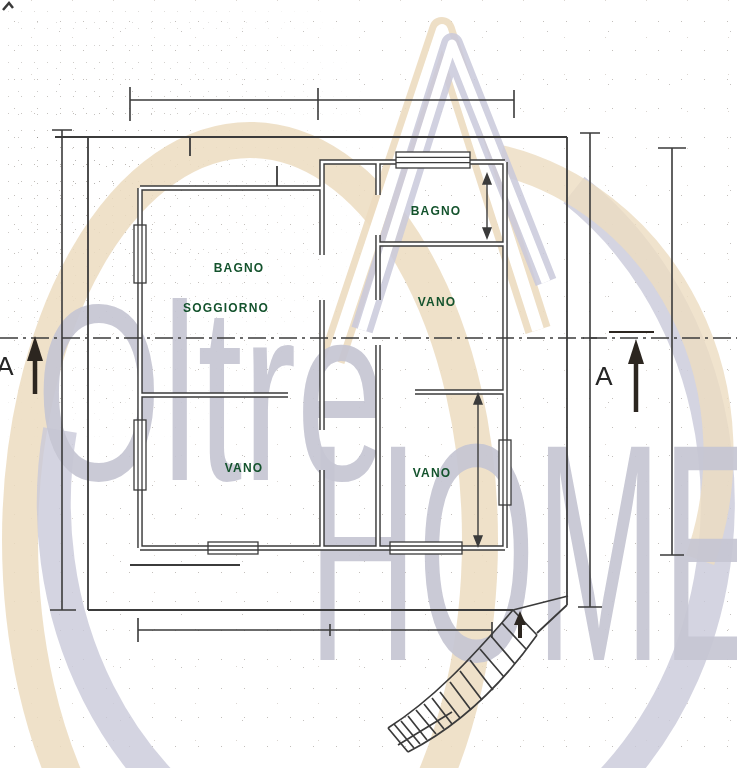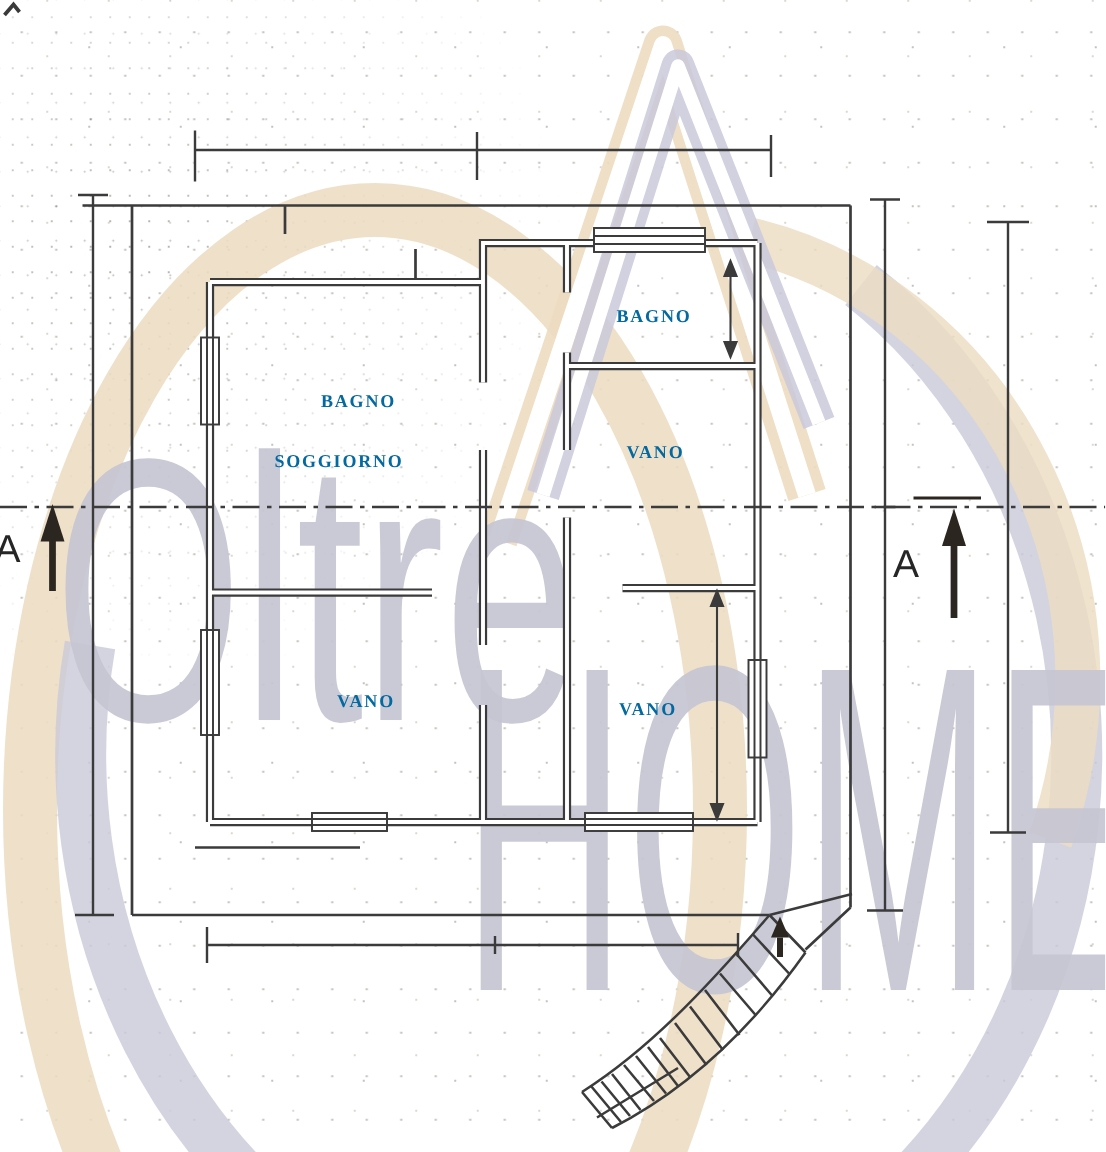--- a/index.html
+++ b/index.html
@@ -16,21 +16,21 @@
   .speckle-dense{position:absolute;inset:0;pointer-events:none;opacity:.85;
     background-image:
       radial-gradient(circle, rgba(90,80,70,.55) .6px, transparent .9px),
       radial-gradient(circle, rgba(60,55,50,.45) .5px, transparent .8px);
     background-size:13px 17px, 19px 23px;
     background-position:2px 3px, 9px 11px;
     -webkit-mask-image:radial-gradient(ellipse 420px 420px at 12% 22%, #000 0%, transparent 70%);
     mask-image:radial-gradient(ellipse 420px 420px at 12% 22%, #000 0%, transparent 70%);}
   svg.plan{position:absolute;left:0;top:0;}
   .room-label{position:absolute;transform:translate(-50%,-50%);font-size:12px;font-weight:700;
-    letter-spacing:1.2px;color:#0369a1;white-space:nowrap;font-family:Liberation Serif, serif;}
+    letter-spacing:1.2px;color:#14532d;white-space:nowrap;}
   .section-label{position:absolute;transform:translate(-50%,-50%);font-size:26px;font-weight:400;
     color:#262626;}
   .wm-text{opacity:.92;}
 </style>
 </head>
 <body>
 
 <div class="page">
 
   <div class="speckle"></div>

